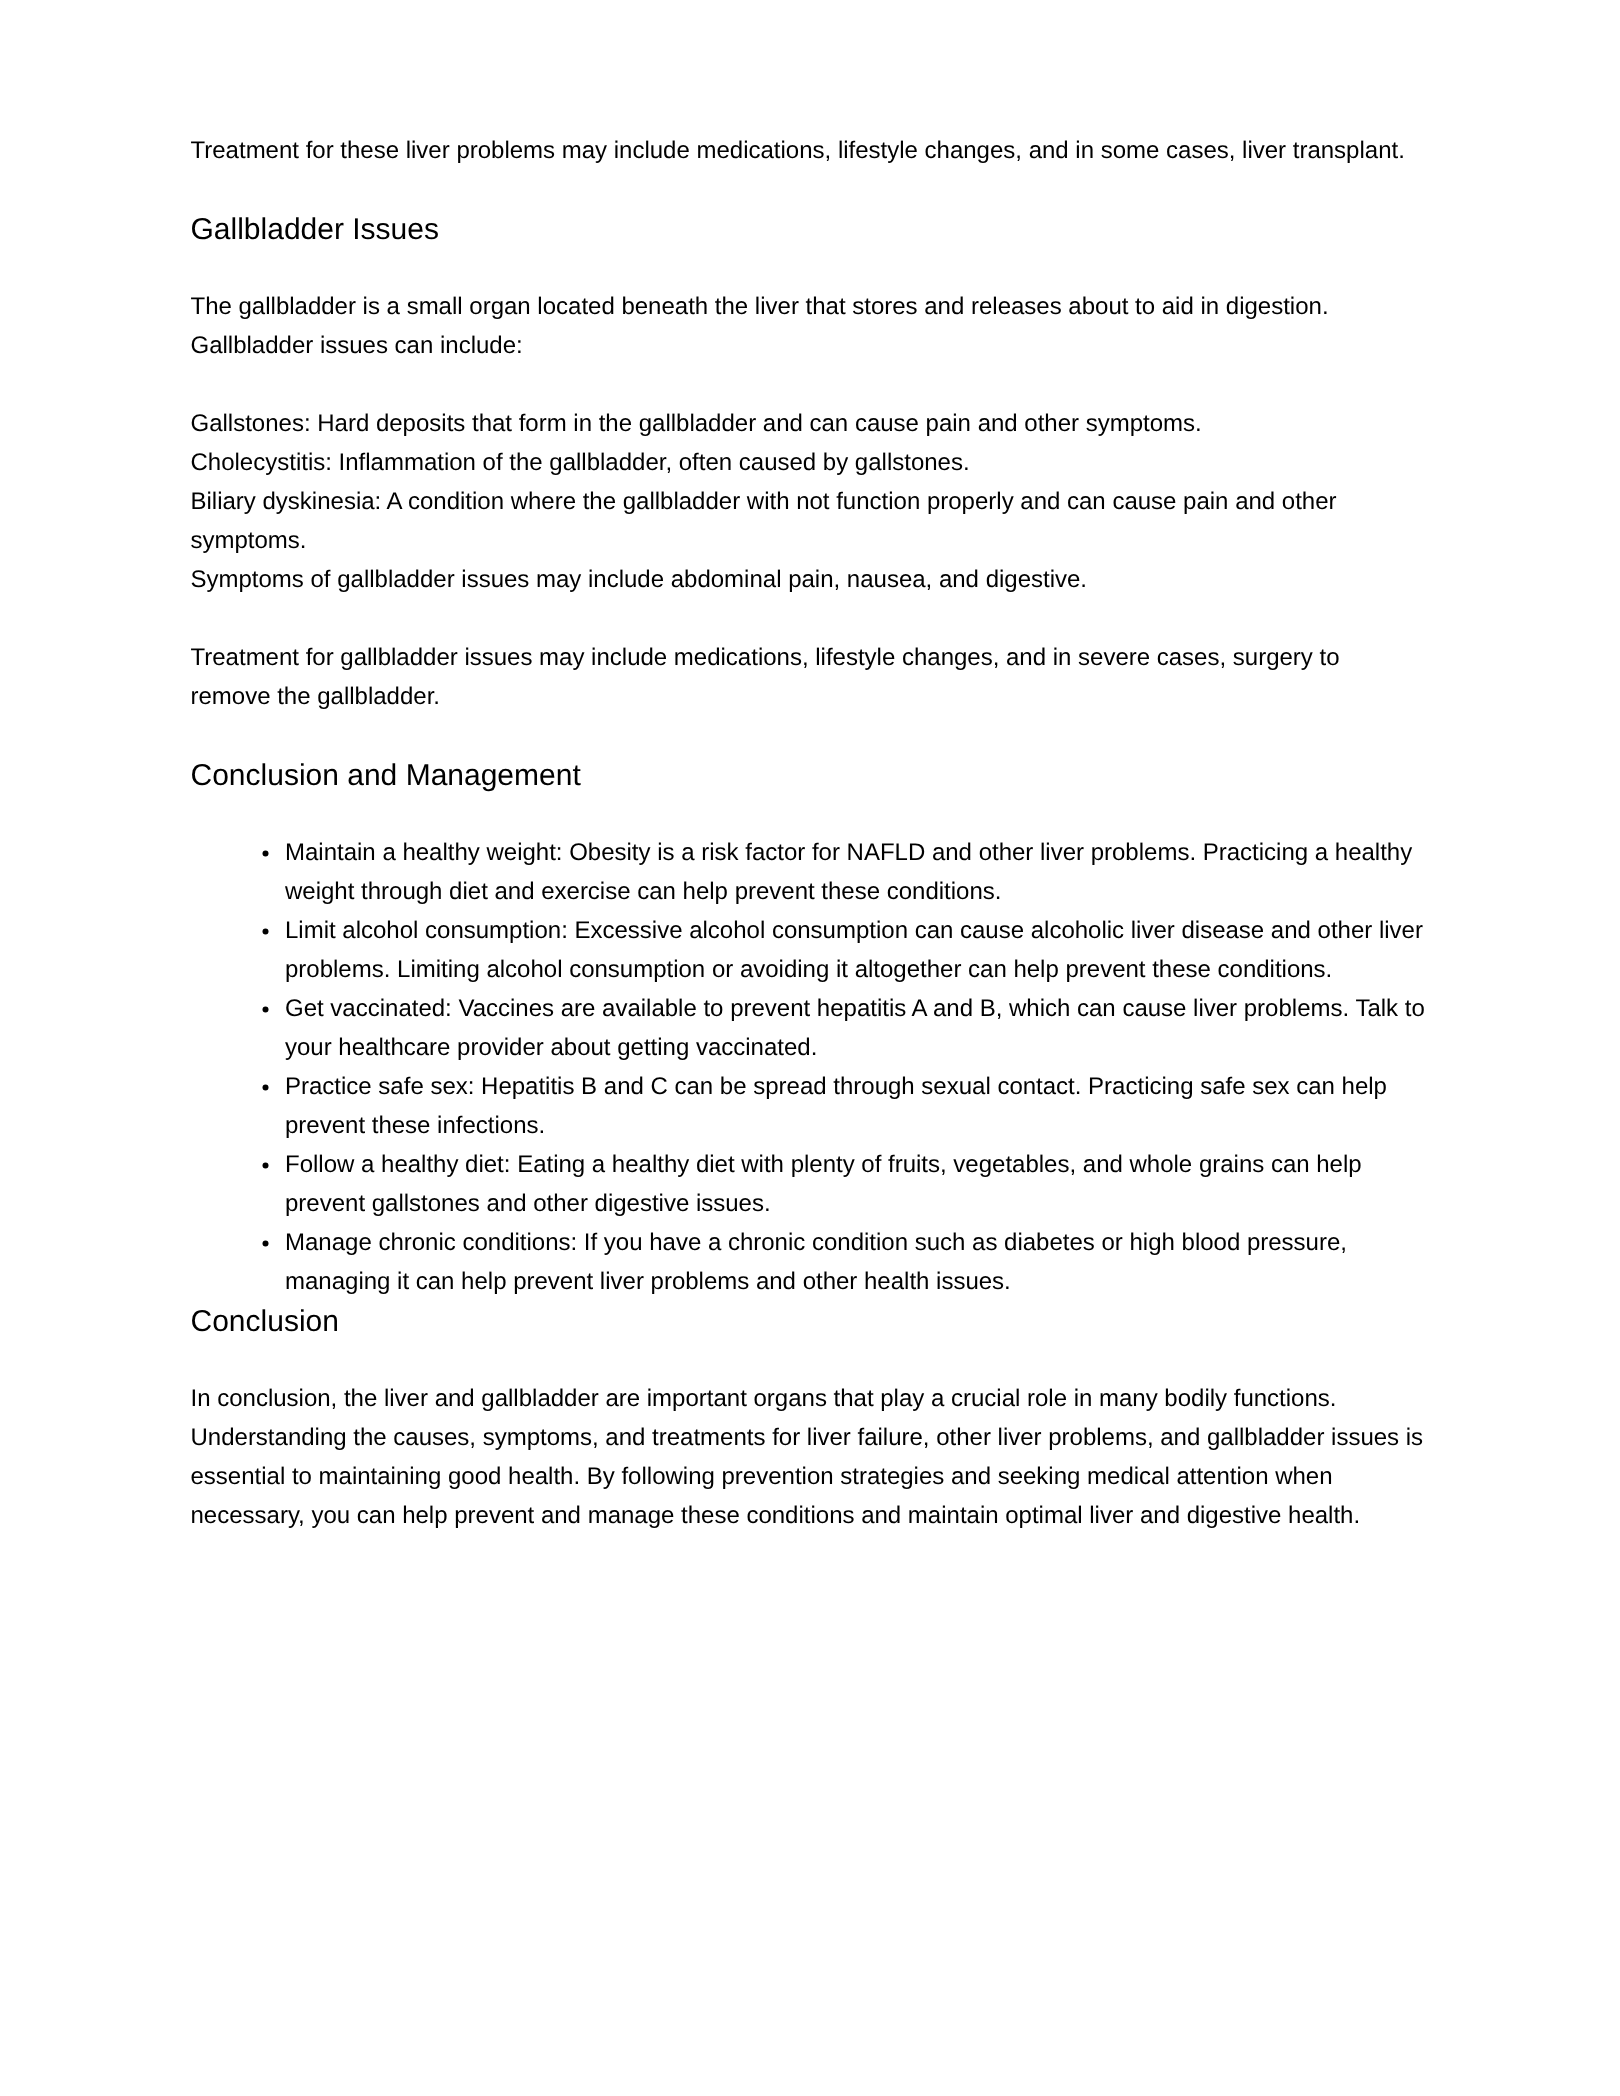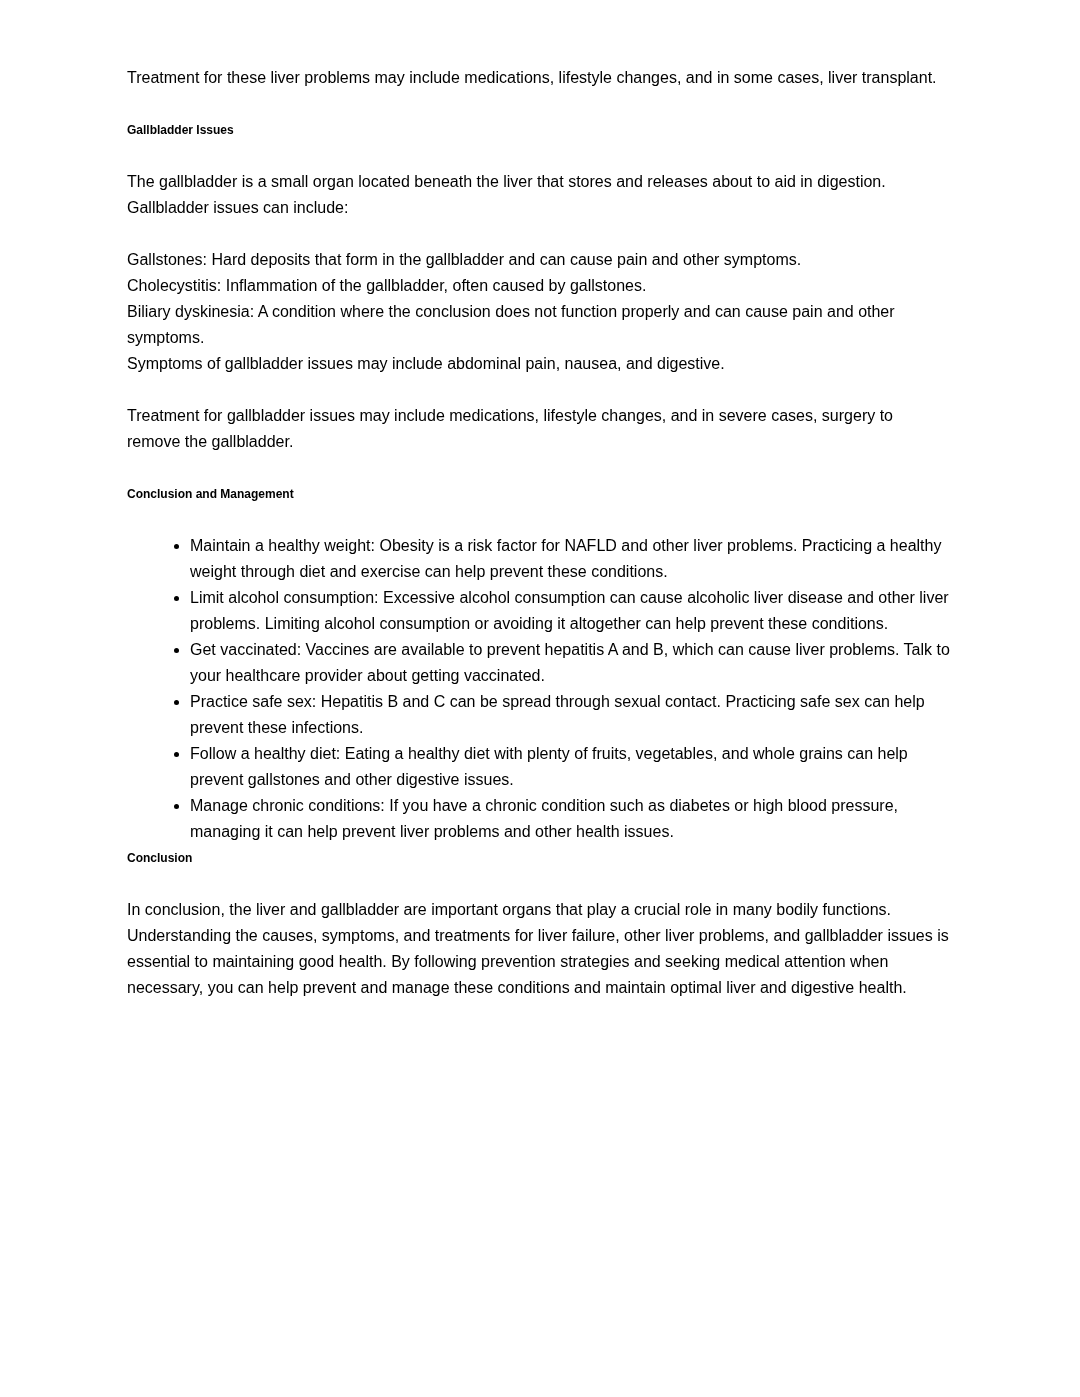--- a/index.html
+++ b/index.html
@@ -12,39 +12,39 @@
     background: #ffffff;
     font-family: "Liberation Sans", sans-serif;
     font-size: 16px;
     line-height: 26px;
     color: #000000;
   }
   .page {
     box-sizing: border-box;
     width: 1080px;
     min-height: 1397px;
-    padding: 65px 130px 60px 127px;
+    padding: 88px 130px 60px 127px;
     background: #ffffff;
   }
   .para, .heading, .tips, .multiline {
     max-width: 822px;
   }
   .para {
     margin: 0 0 26px 0;
   }
   .multiline {
     margin: 0 0 26px 0;
   }
   .line {
     display: block;
   }
   .heading {
-    font-size: 12px;
+    font-size: 20px;
     line-height: 26px;
-    font-weight: 700;
+    font-weight: 400;
     margin: 0 0 26px 0;
   }
   .heading.no-gap-above {
     margin-top: 0;
   }
   .tips {
     margin: 0 0 0 0;
     padding: 0 0 0 63px;
     list-style: disc outside;
   }
@@ -60,21 +60,21 @@
 
   <p class="para">Treatment for these liver problems may include medications, lifestyle changes, and in some cases, liver transplant.</p>
 
   <h2 class="heading">Gallbladder Issues</h2>
 
   <p class="para">The gallbladder is a small organ located beneath the liver that stores and releases about to aid in digestion. Gallbladder issues can include:</p>
 
   <div class="multiline">
     <span class="line">Gallstones: Hard deposits that form in the gallbladder and can cause pain and other symptoms.</span>
     <span class="line">Cholecystitis: Inflammation of the gallbladder, often caused by gallstones.</span>
-    <span class="line">Biliary dyskinesia: A condition where the conclusion does not function properly and can cause pain and other symptoms.</span>
+    <span class="line">Biliary dyskinesia: A condition where the gallbladder with not function properly and can cause pain and other symptoms.</span>
     <span class="line">Symptoms of gallbladder issues may include abdominal pain, nausea, and digestive.</span>
   </div>
 
   <p class="para">Treatment for gallbladder issues may include medications, lifestyle changes, and in severe cases, surgery to remove the gallbladder.</p>
 
   <h2 class="heading">Conclusion and Management</h2>
 
 
   <ul class="tips">
     <li class="tip">Maintain a healthy weight: Obesity is a risk factor for NAFLD and other liver problems. Practicing a healthy weight through diet and exercise can help prevent these conditions.</li>

